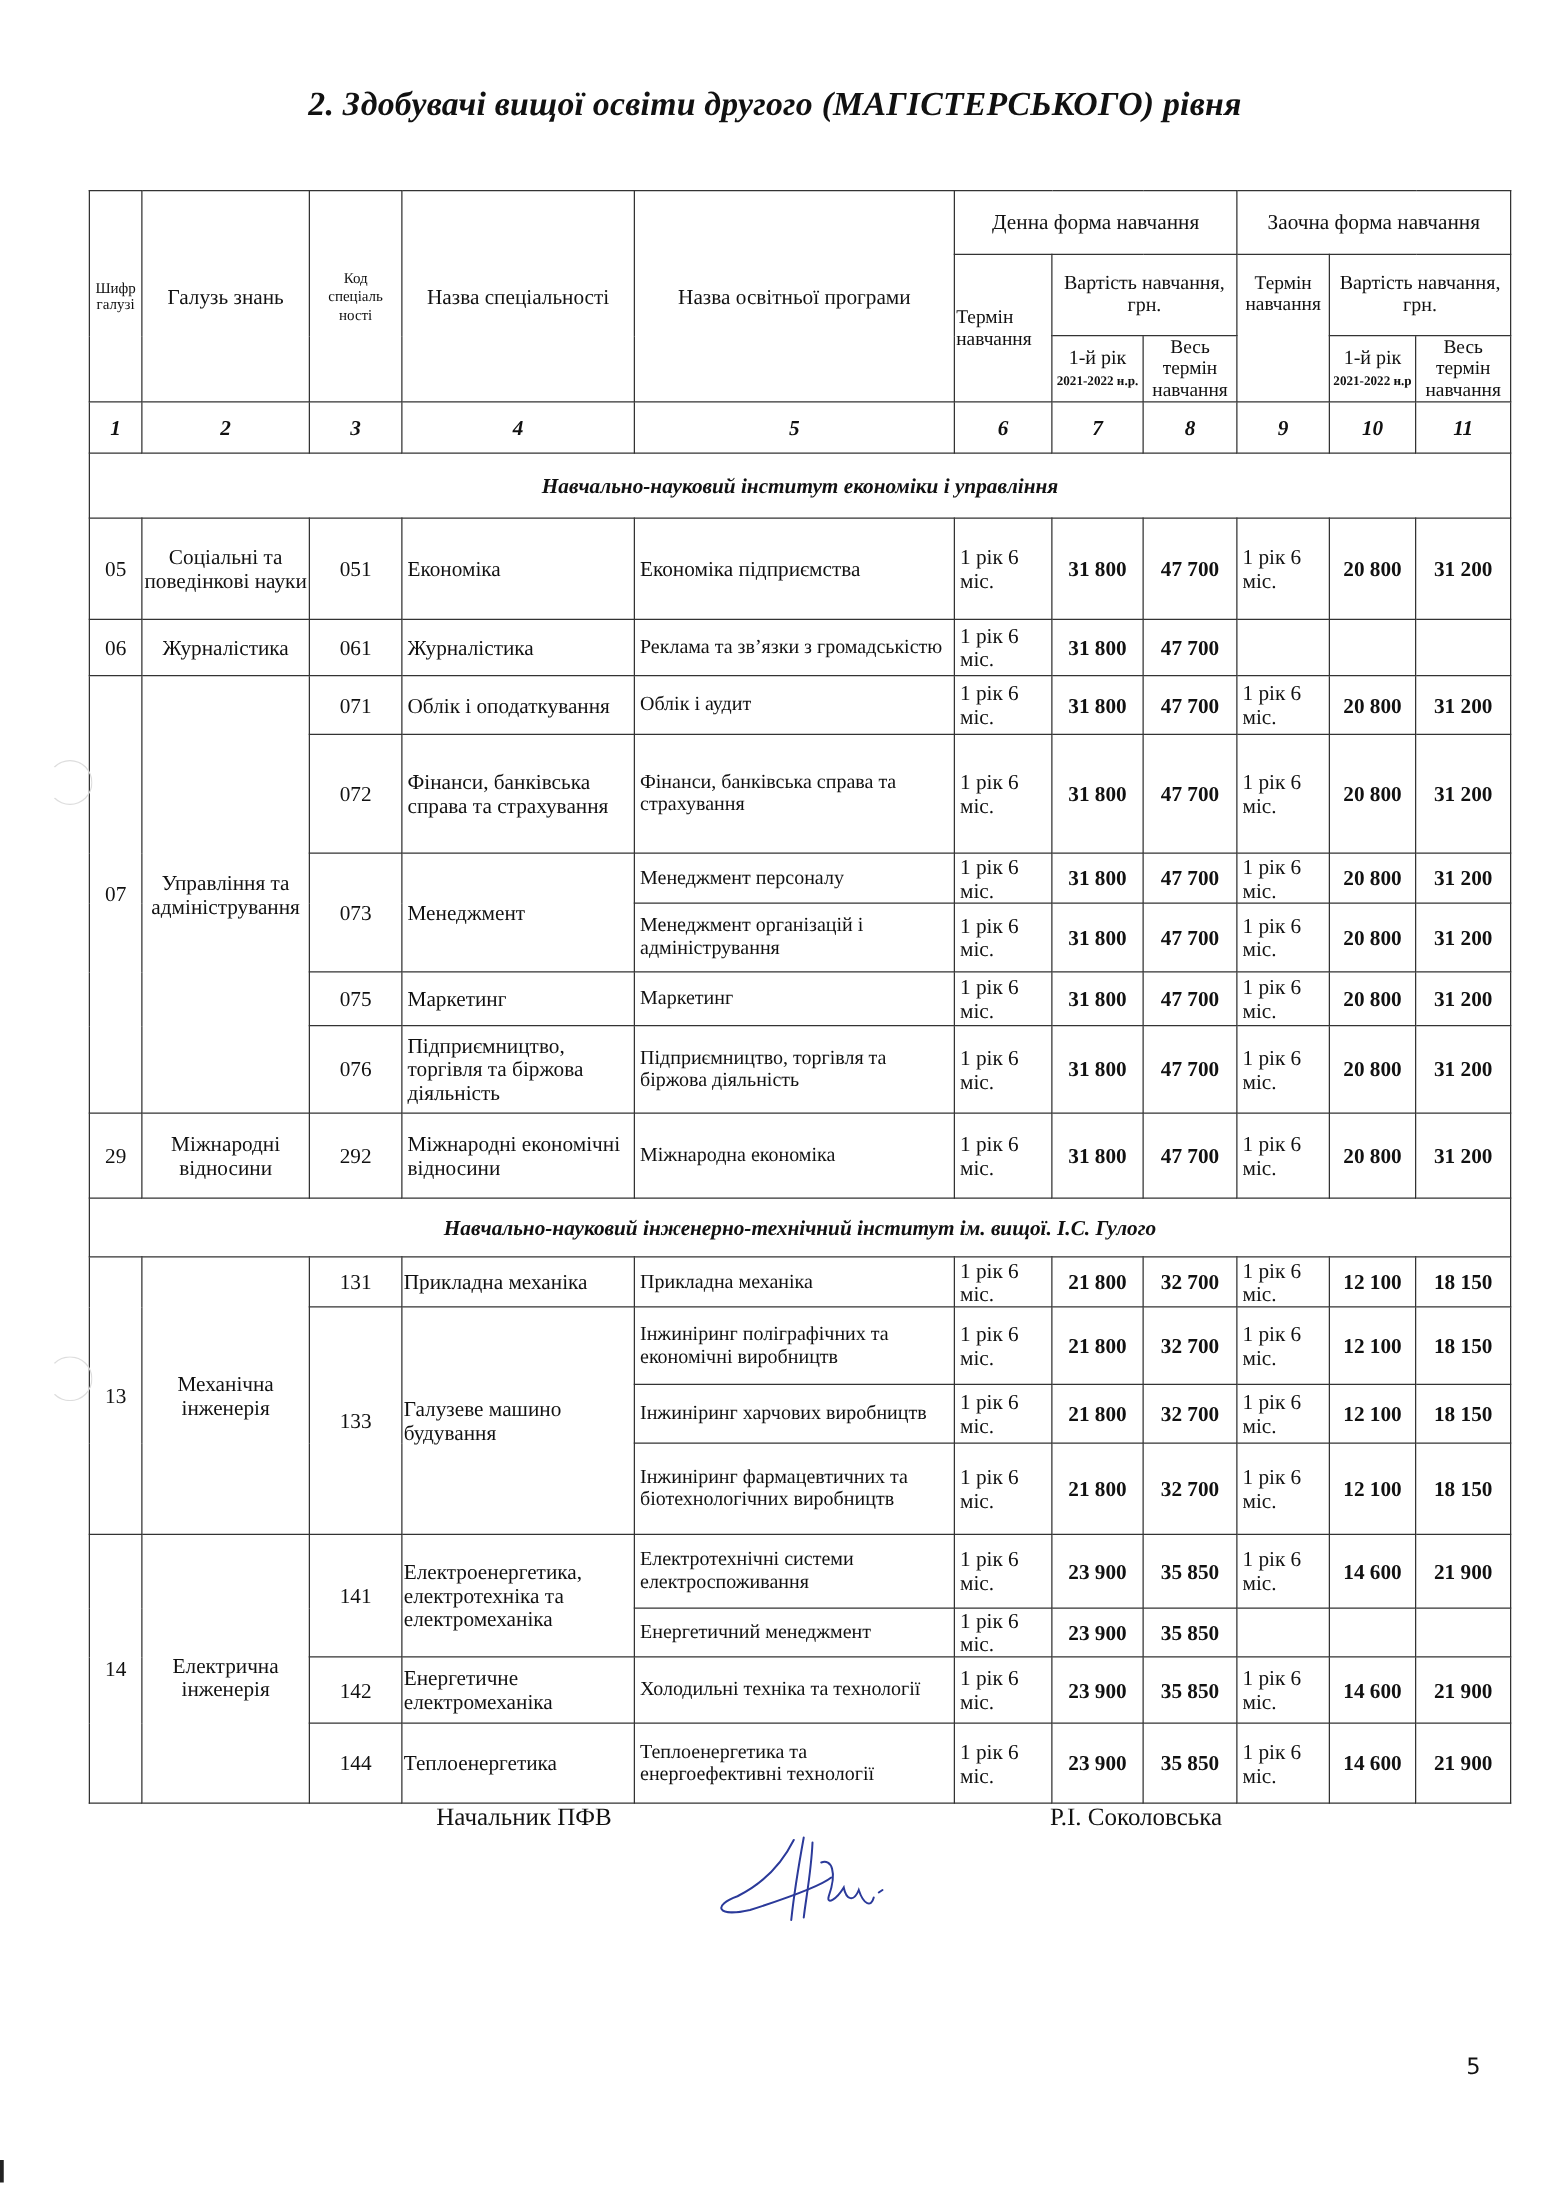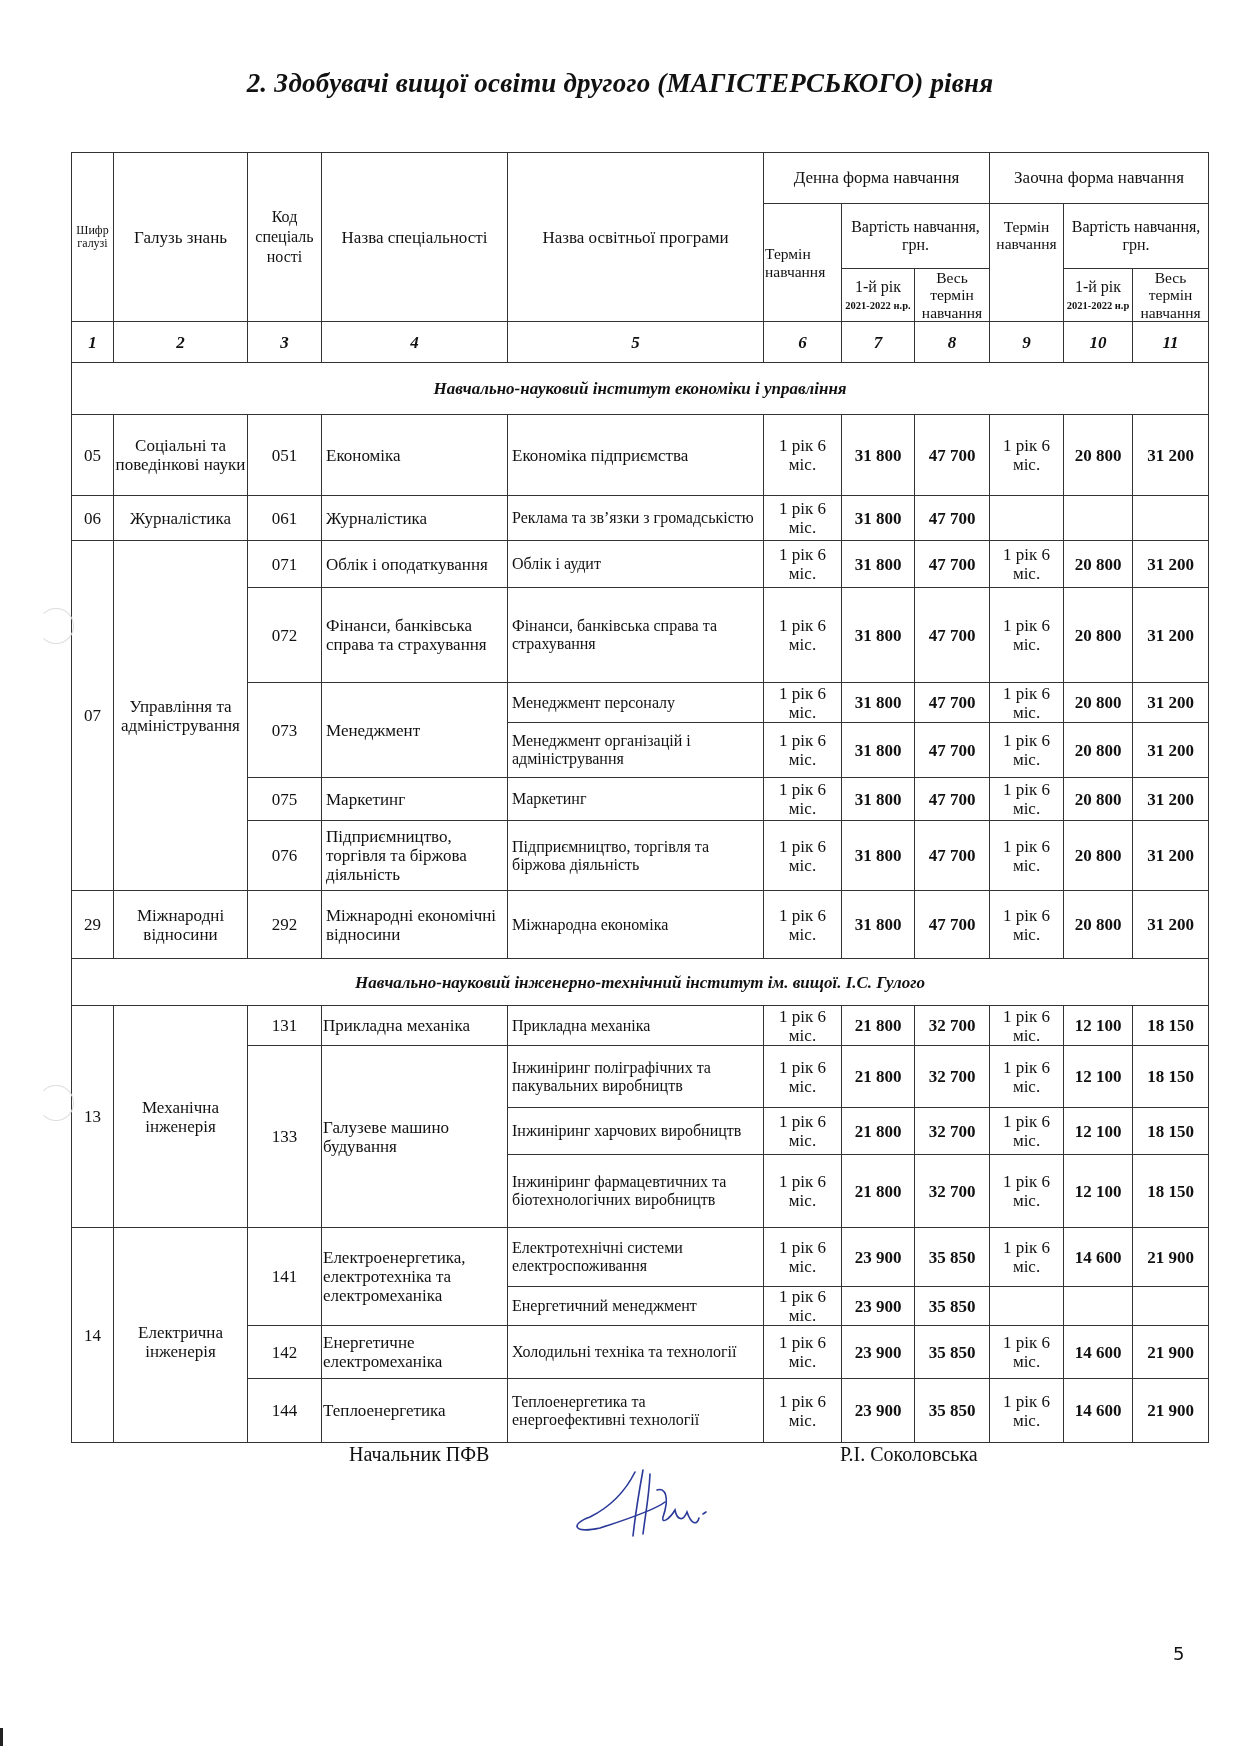--- a/index.html
+++ b/index.html
@@ -10,21 +10,21 @@
   table.main { position:absolute; left:71px; top:152px; border-collapse:collapse;
                table-layout:fixed; width:1137px; }
   table.main td { border:1.6px solid #333; padding:0 4px; font-size:17px; line-height:1.12;
                   vertical-align:middle; overflow:hidden; }
   .c { text-align:center; }
   .l { text-align:left; }
   .hsm { font-size:11.5px !important;margin-left:24px; }
   .hyr { font-size:10.5px; font-weight:bold; display:block; margin-top:3px; line-height:1.3; }
   .num td { font-weight:bold; font-style:italic; font-size:15px; text-align:center; }
   .inst td { font-weight:bold; font-style:italic; font-size:23px; text-align:center; }
-  .dur { font-size:14.5px; text-align:center; line-height:1.05; }
+  .dur { font-size:14.5px; line-height:1.05; }
   .price { font-weight:bold; font-size:17px; text-align:center; white-space:nowrap; padding:0 1px !important; }
   .sig { position:absolute; top:1443px; font-size:20px; }
   .pagenum { position:absolute; left:1173px; top:1643px; font-family:"DejaVu Sans", sans-serif; font-size:18px; }
   .punch { position:absolute; left:38px; width:34px; height:34px; border:1px solid #ddd; border-radius:50%; border-left-color:transparent; }
   .mark { position:absolute; left:0; top:1728px; width:3px; height:18px; background:#222; }
 </style>
 </head>
 <body>
 
 <div class="title">2.  Здобувачі вищої освіти другого (МАГІСТЕРСЬКОГО) рівня</div>
@@ -40,21 +40,21 @@
       <col style="width:73px">
       <col style="width:75px">
     <col style="width:74px">
       <col style="width:69px">
       <col style="width:76px">
   </colgroup>
   <tbody>
       <tr style="height:51px">
     <td rowspan="3" class="c hsm" style="padding:0 1px;font-size:12px !important;">Шифр галузі</td>
     <td rowspan="3" class="c">Галузь знань</td>
-    <td rowspan="3" class="c" style="padding:0 1px;font-size:16px;line-height:1.25;">
+    <td rowspan="3" class="c" style="padding:0 1px;font-size:12px;line-height:1.25;">
       <span>Код</span><br>
       <span>спеціаль</span><br>
       <span>ності</span>
     </td>
     <td rowspan="3" class="c">Назва спеціальності</td>
     <td rowspan="3" class="c">Назва освітньої програми</td>
     <td colspan="3" class="c">Денна форма навчання</td>
     <td colspan="3" class="c">Заочна форма навчання</td>
   </tr>
   <tr style="height:65px">
@@ -221,21 +221,21 @@
     <td class="price">21 800</td>
     <td class="price">32 700</td>
     <td class="dur">1 рік 6 міс.</td>
     <td class="price">12 100</td>
     <td class="price">18 150</td>
   </tr>
 
   <tr style="height:62px">
     <td rowspan="3" class="c">133</td>
     <td rowspan="3" class="l" style="padding-left:1px;">Галузеве машино будування</td>
-    <td class="l" style="font-size:16px;">Інжиніринг поліграфічних та пакувальних виробництв</td>
+    <td class="l" style="font-size:16px;">Інжиніринг поліграфічних та економічні виробництв</td>
     <td class="dur">1 рік 6 міс.</td>
     <td class="price">21 800</td>
     <td class="price">32 700</td>
     <td class="dur">1 рік 6 міс.</td>
     <td class="price">12 100</td>
     <td class="price">18 150</td>
   </tr>
 
   <tr style="height:47px">
     <td class="l" style="font-size:16px;">Інжиніринг харчових виробництв</td>

